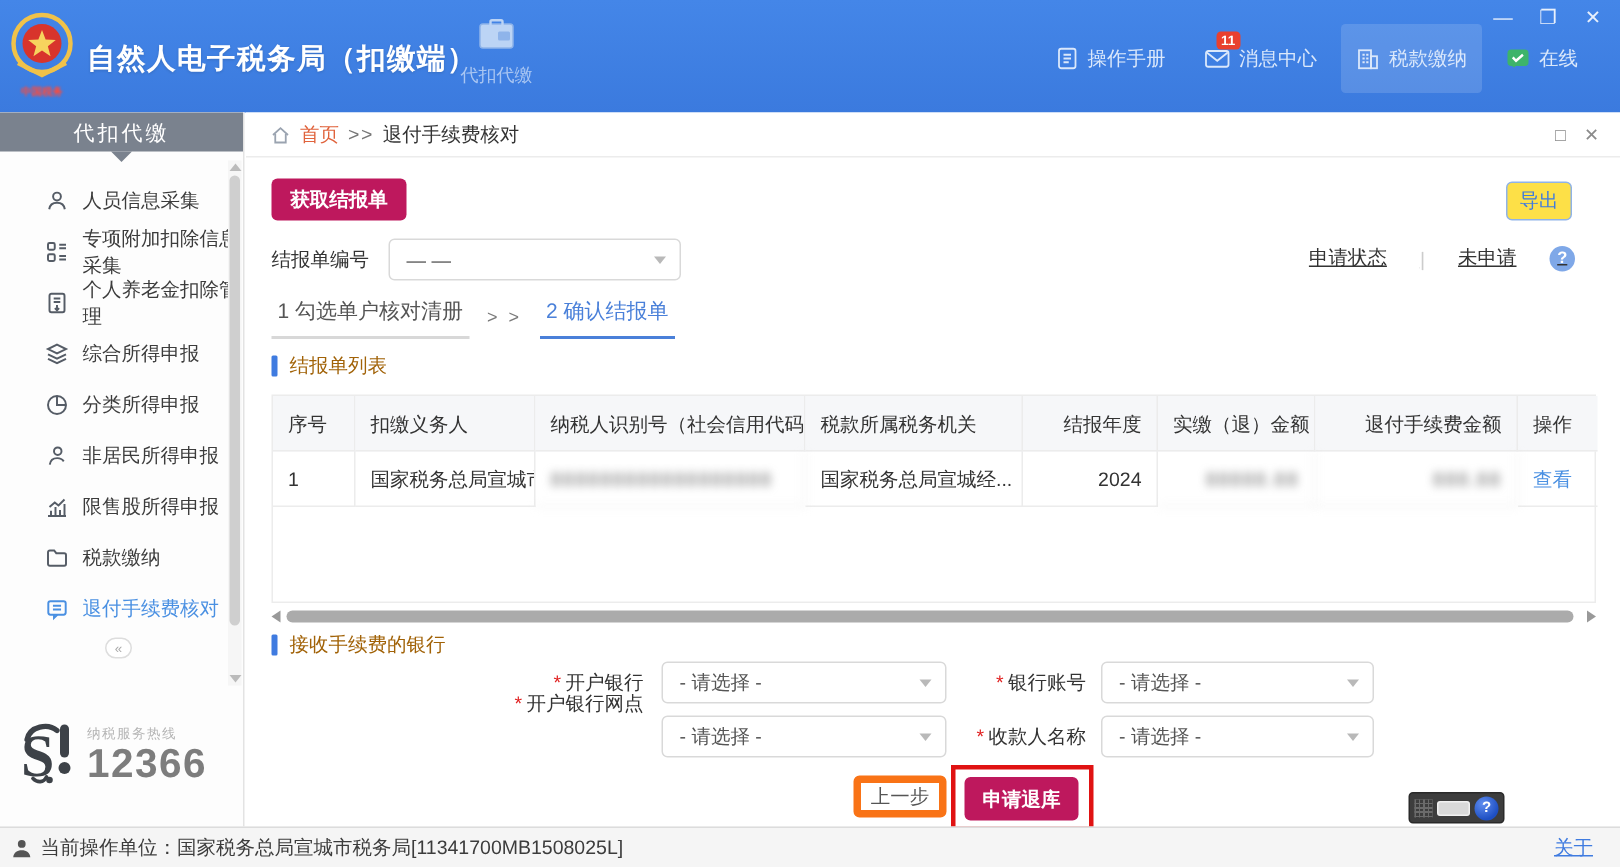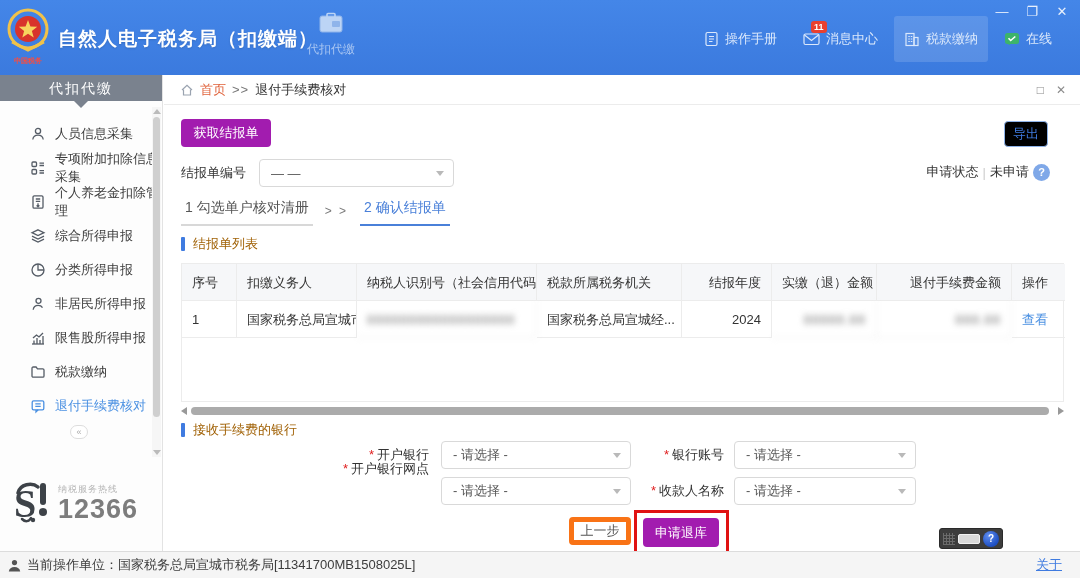--- a/index.html
+++ b/index.html
@@ -61,34 +61,34 @@
   .crumb-bar { position:absolute; left:0; top:0; width:100%; height:30px; border-bottom:1px solid #ececec;
     display:flex; align-items:center; padding-left:16px; gap:6px; font-size:13px; }
   .crumb-home { color:#8a93a0; display:flex; }
   .crumb-first { color:#e0633c; cursor:pointer; }
   .crumb-sep { color:#777; letter-spacing:1px; }
   .crumb-cur { color:#333; }
   .tab-controls { position:absolute; right:14px; top:8px; display:flex; gap:12px; color:#8b8b8b;
     font-size:12px; }
   .tab-controls span { cursor:pointer; }
 
-  .btn-primary { background:#a21caf; color:#fff; border:none; border-radius:4px; font-size:13px;
-    cursor:pointer; font-family:inherit; }
+  .btn-primary { background:#be185d; color:#fff; border:none; border-radius:4px; font-size:13px;
+    cursor:pointer; font-family:inherit;font-weight:bold; }
   .fetch-btn { position:absolute; left:17px; top:44px; width:90px; height:28px; }
   .filter-label { position:absolute; left:17px; top:89px; font-size:13px; color:#333; }
   .selectbox { position:relative; border:1px solid #d9d9d9; border-radius:4px; background:#fff;
     font-size:13px; color:#555; display:flex; align-items:center; padding:0 24px 0 11px; cursor:pointer; }
   .selectbox .chev { position:absolute; right:9px; top:50%; margin-top:-2px; width:0; height:0;
     border-left:4px solid transparent; border-right:4px solid transparent; border-top:5px solid #b9b9b9; }
   .report-select { position:absolute; left:95px; top:84px; width:195px; height:28px; }
-  .export-btn { position:absolute; right:32px; top:46px; width:44px; height:26px; background:#000000;
+  .export-btn { position:absolute; right:32px; top:46px; width:44px; height:26px; background:#fde047;
     border:1px solid #8fb3e8; border-radius:4px; color:#3f7be0; font-size:13px; cursor:pointer;
     font-family:inherit; }
-  .status-row { position:absolute; right:30px; top:88px; display:flex; align-items:center; gap:4px;
-    font-size:13px; color:#333; }
+  .status-row { position:absolute; right:30px; top:88px; display:flex; align-items:center; gap:22px;
+    font-size:13px; color:#333;text-decoration:underline; }
   .q-icon { width:17px; height:17px; border-radius:50%; background:#7fa8e8; color:#fff; font-size:11px;
     font-weight:bold; text-align:center; line-height:17px; cursor:pointer; }
 
   .steps { position:absolute; left:17px; top:124px; display:flex; align-items:flex-end; gap:12px;
     font-size:14px; }
   .step { padding:0 4px 7px 4px; border-bottom:2px solid #d8d8d8; color:#555; cursor:pointer; }
   .step.active { color:#4a80d9; border-bottom-color:#4a80d9; }
   .step-sep { color:#7a7a7a; font-size:12px; padding-bottom:8px; letter-spacing:2px; }
 
   .section-title { position:absolute; display:flex; align-items:center; gap:8px; font-size:13px;

